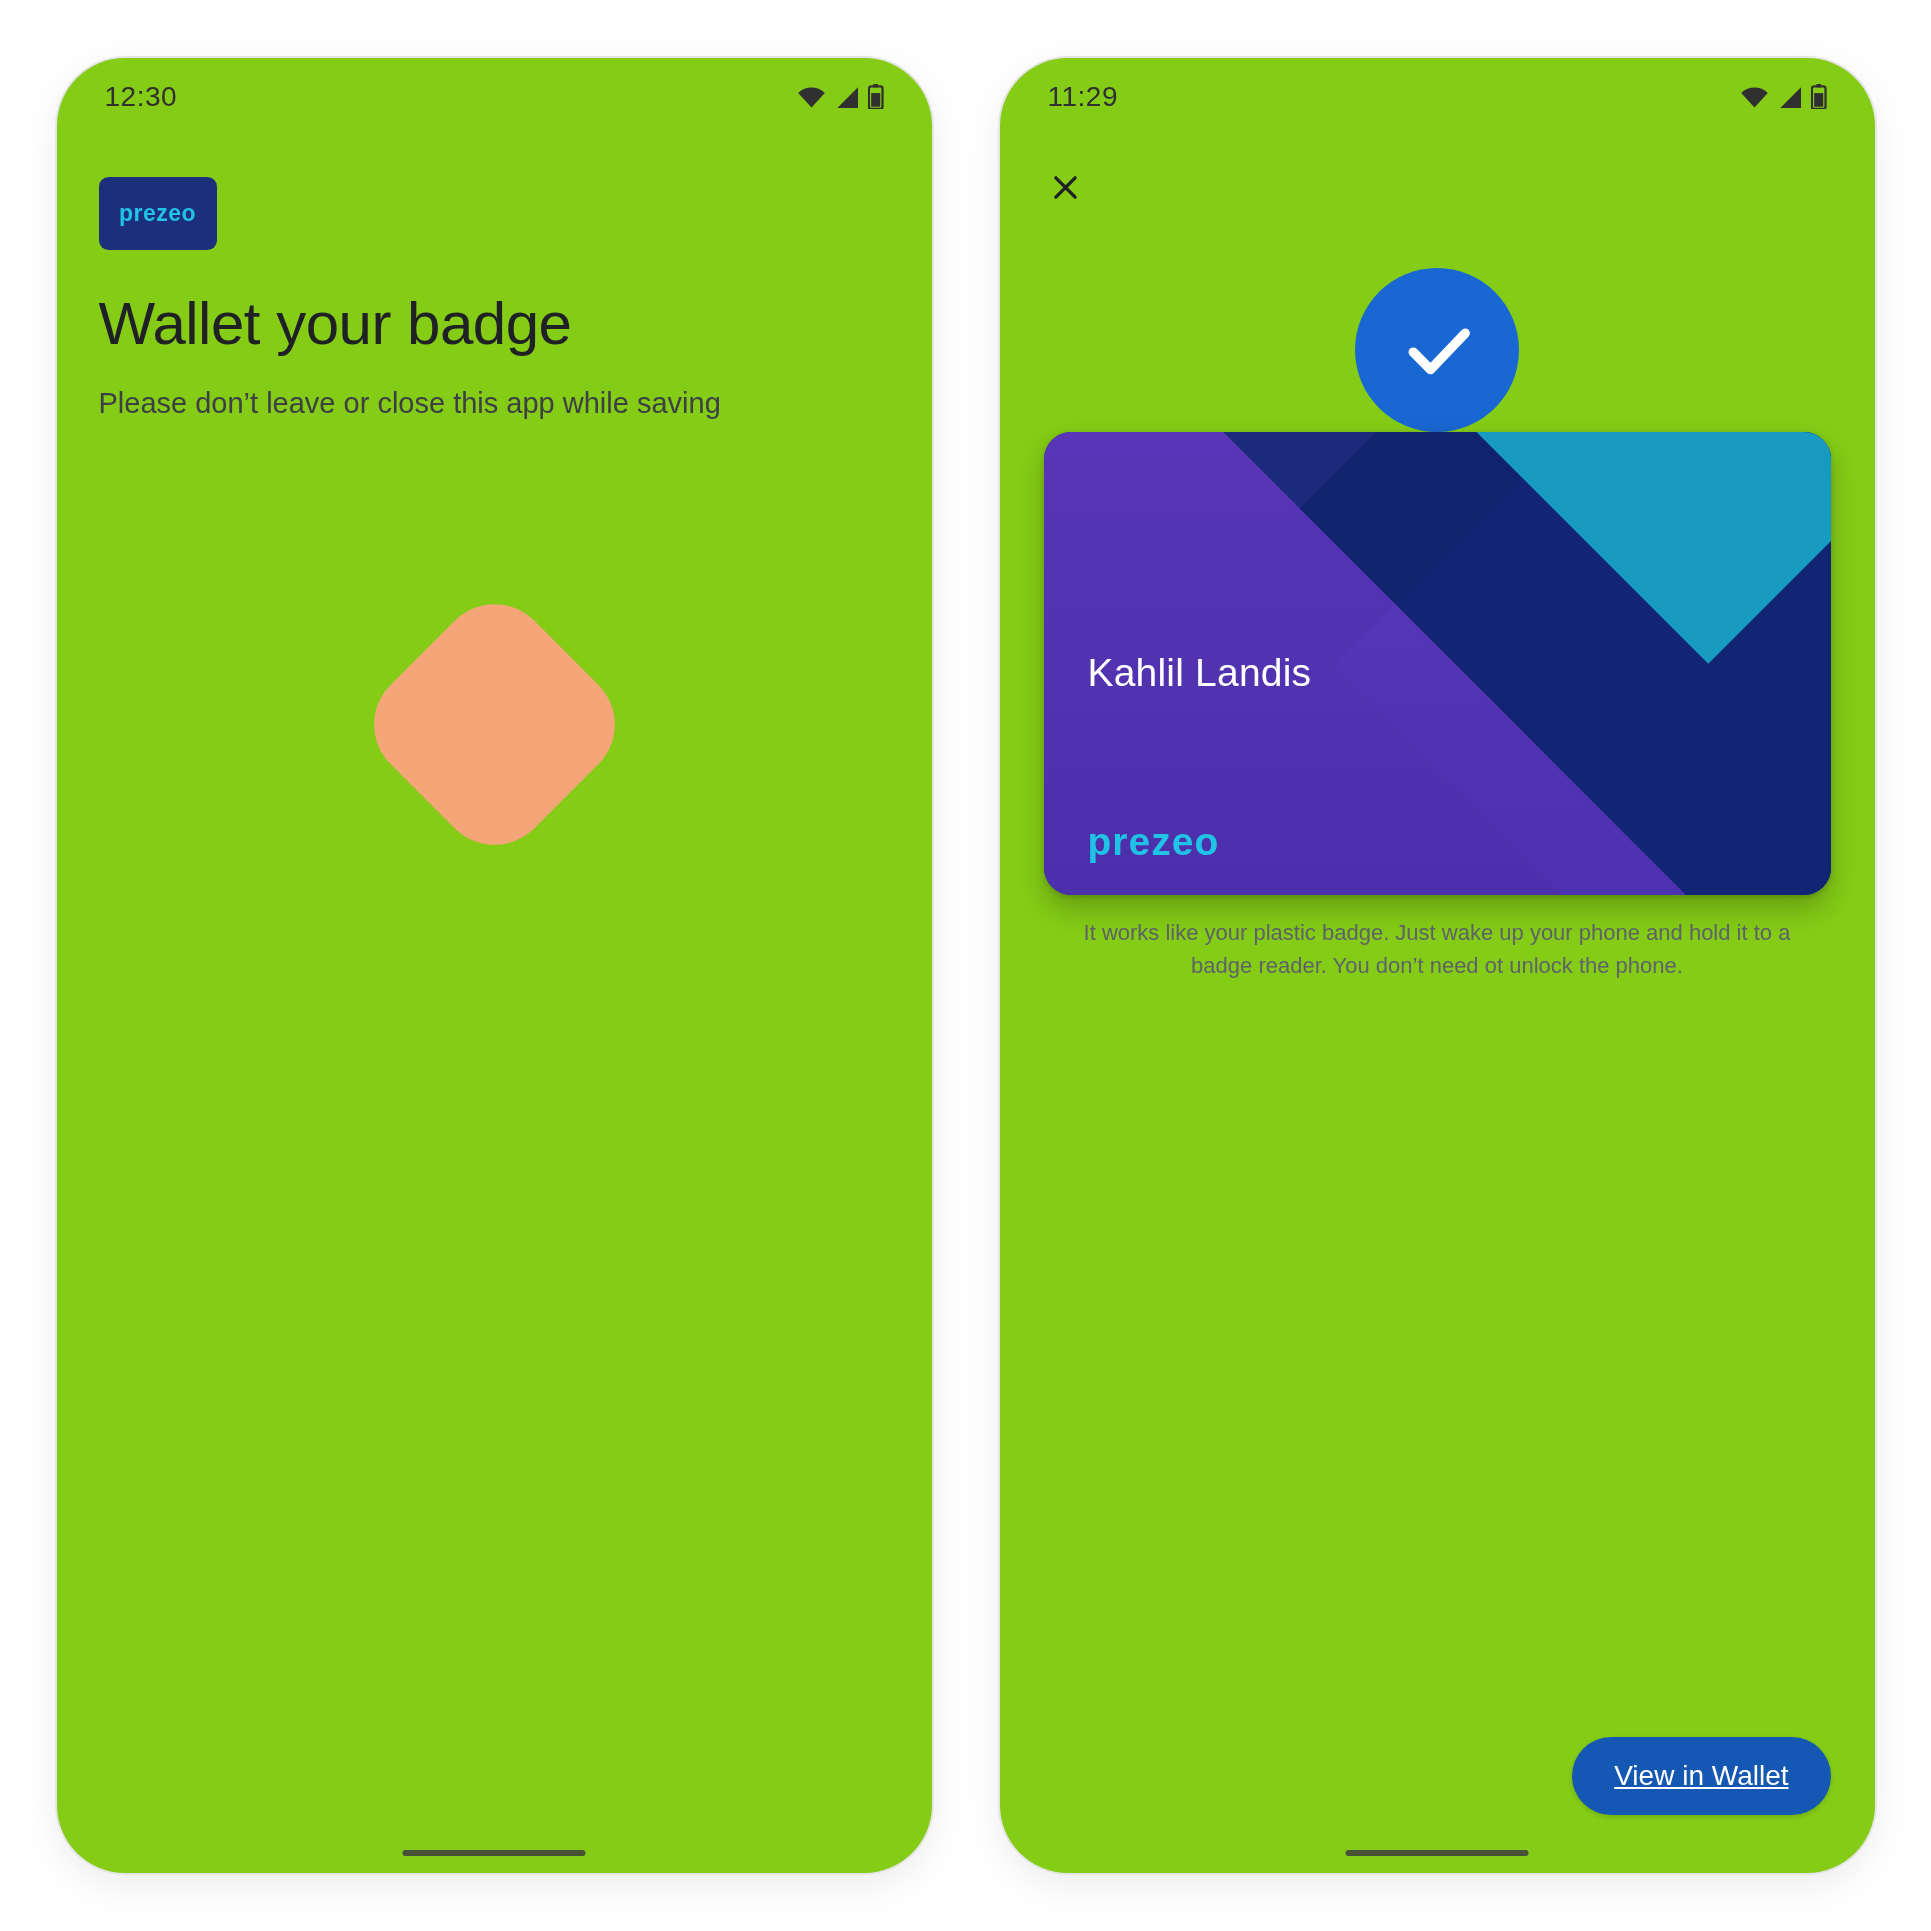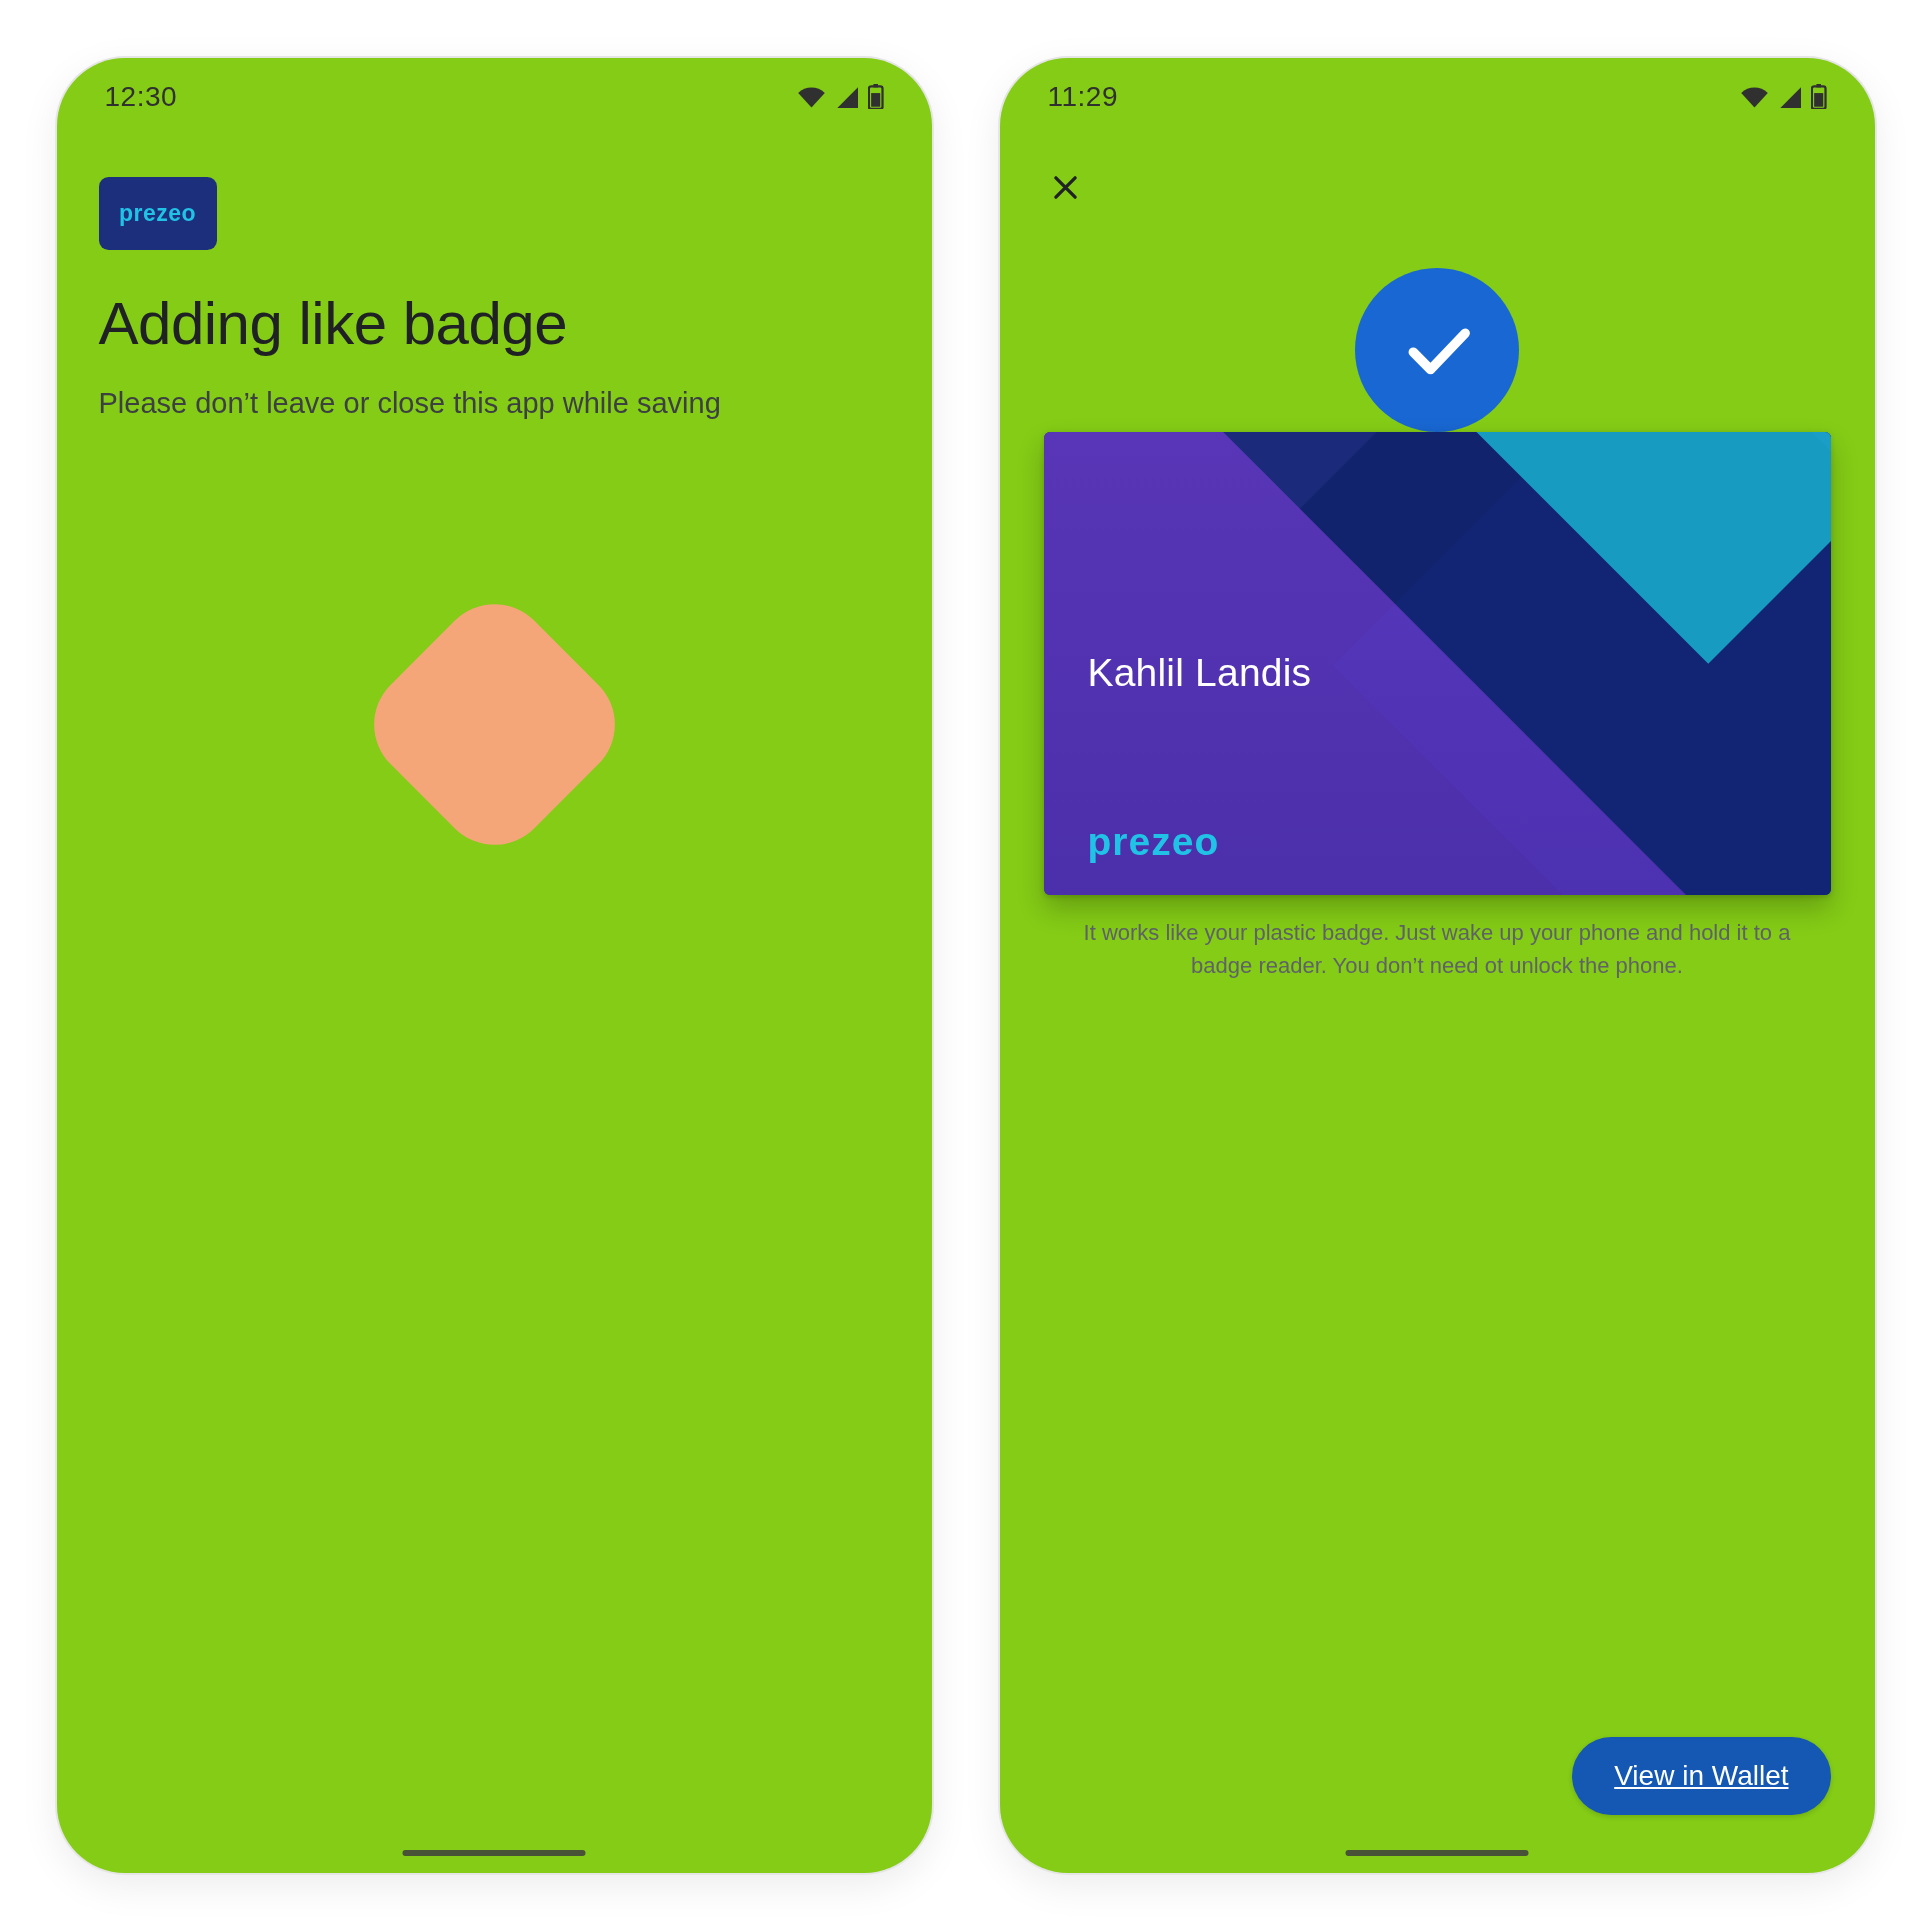--- a/index.html
+++ b/index.html
@@ -129,21 +129,21 @@
   .s2-title{
     font-size:52px;
     font-weight:400;
     margin:44px 0 48px 0;
     letter-spacing:-0.3px;
   }
   
   .card{
     width:100%;
     aspect-ratio:1.7/1;
-    border-radius:6px;
+    border-radius:27px;
     position:relative;
     overflow:hidden;
     box-shadow:0 13.5px 27px rgba(0,0,0,.22), 0 1.9px 5.8px rgba(0,0,0,.15);
     background:linear-gradient(135deg,#1b2a7a 0%, #1b2a7a 100%);
   }
   .card .layer{position:absolute;}
   .card .tri1{ 
     width:140%;height:140%;
     left:-56%;top:14%;
     background:linear-gradient(135deg,#6a3cc9 0%, #4326a0 100%);
@@ -290,21 +290,21 @@
               <rect x="2" y="8" width="8" height="12" fill="#303030"></rect>
             </svg>
         </span>
       </span>
     </div>
 
     <div class="s1-body">
       <div class="brand-chip">
         <span>prezeo</span>
       </div>
-      <h1 class="s1-title">Adding like badge</h1>
+      <h1 class="s1-title">Wallet your badge</h1>
       <p class="s1-sub">Please don’t leave or close this app while saving</p>
 
       <div class="spinner-wrap">
         <div class="spinner"></div>
       </div>
     </div>
 
     <div class="nav-handle"></div>
   </div>
 

